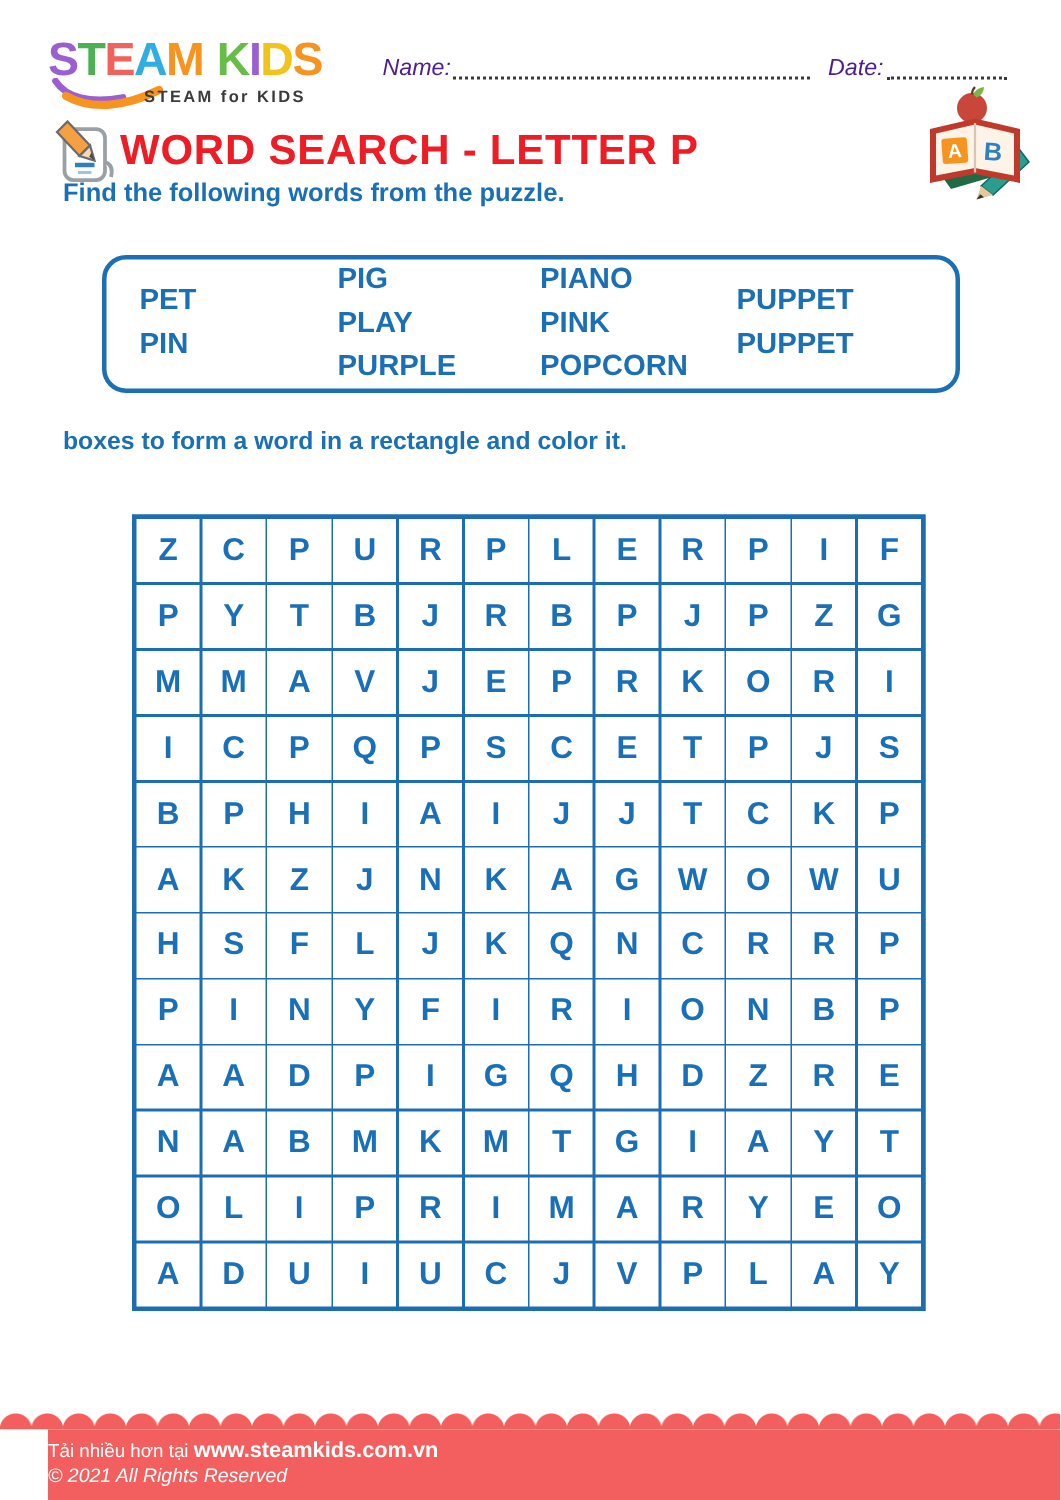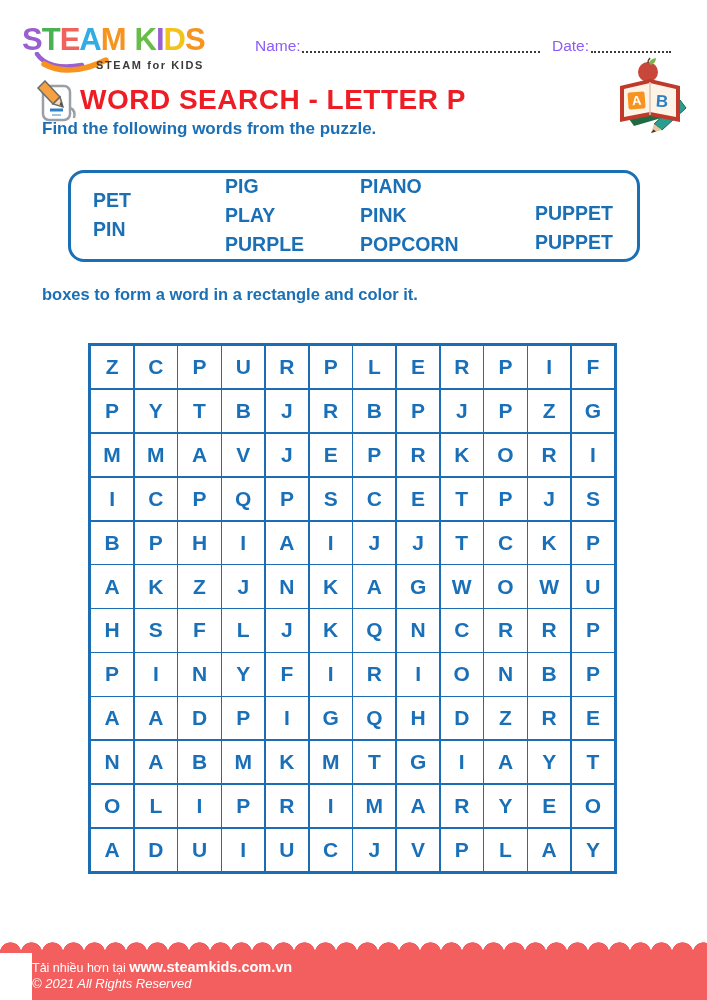--- a/index.html
+++ b/index.html
@@ -2,47 +2,47 @@
 <html><head>
 <meta charset="utf-8">
 <style>
   html,body { margin:0; padding:0; background:#fff; }
   .page {
     position:relative; width:707px; height:1000px; background:#ffffff;
     font-family:"Liberation Sans", sans-serif; overflow:hidden;
   }
 
   
-  .logo-letters { position:absolute; left:22px; top:24px; font-size:31px; font-weight:bold; letter-spacing:-1px; line-height:1; white-space:nowrap; }
+  .logo-letters { position:absolute; left:32px; top:24px; font-size:31px; font-weight:bold; letter-spacing:-1px; line-height:1; white-space:nowrap; }
   .logo-letter { display:inline-block; }
   .logo-space { display:inline-block; width:9px; }
   .logo-swoosh { position:absolute; left:34px; top:52px; }
   .logo-tagline { position:absolute; left:96px; top:59px; font-size:11px; font-weight:bold; color:#3b3b3b; letter-spacing:1.6px; }
 
-  .field-label { position:absolute; top:37px; font-size:15.5px; color:#8b5cf6; }
+  .field-label { position:absolute; top:37px; font-size:15.5px; color:#4c1d95;font-style:italic; }
   .name-label { left:255px; }
   .date-label { left:552px; }
   .dotted { position:absolute; top:39px; height:12px; border-bottom:2px dotted #3a3a3a; }
   .name-line { left:302px; width:238px; }
   .date-line { left:591px; width:80px; }
 
   .ab-icon { position:absolute; left:610px; top:56px; }
 
   
   .note-icon { position:absolute; left:36px; top:80px; }
   .title { position:absolute; left:80px; top:84px; margin:0; font-size:28px; font-weight:bold; color:#ee1c24; letter-spacing:0.5px; white-space:nowrap;text-align:right; }
   .subtitle { position:absolute; left:42px; top:119px; font-size:17px; font-weight:bold; color:#1a6fb5; }
 
   
   .word-box { position:absolute; left:68px; top:170px; width:566px; height:86px; border:3px solid #1a6fb5; border-radius:16px; }
   .word-col { position:absolute; font-size:19.5px; font-weight:bold; color:#1a6fb5; line-height:29px; white-space:nowrap; }
   .word-col-1 { left:22px;  top:13px; }
   .word-col-2 { left:154px; top:-1px; }
   .word-col-3 { left:289px; top:-1px; }
-  .word-col-4 { left:464px; top:13px;margin-top:13px; }
+  .word-col-4 { left:420px; top:13px; }
 
   
   .instruction { position:absolute; left:42px; top:284px; font-size:16.5px; font-weight:bold; color:#1a6fb5; line-height:21.5px; }
 
   
   .grid {
     position:absolute; left:88px; top:343px; width:529px; height:531px;
     box-sizing:border-box; border:3px solid #1c6db2; background:#1c6db2;
     display:grid; grid-template-columns:repeat(12,1fr); grid-template-rows:repeat(12,1fr); gap:1.5px;
   }

